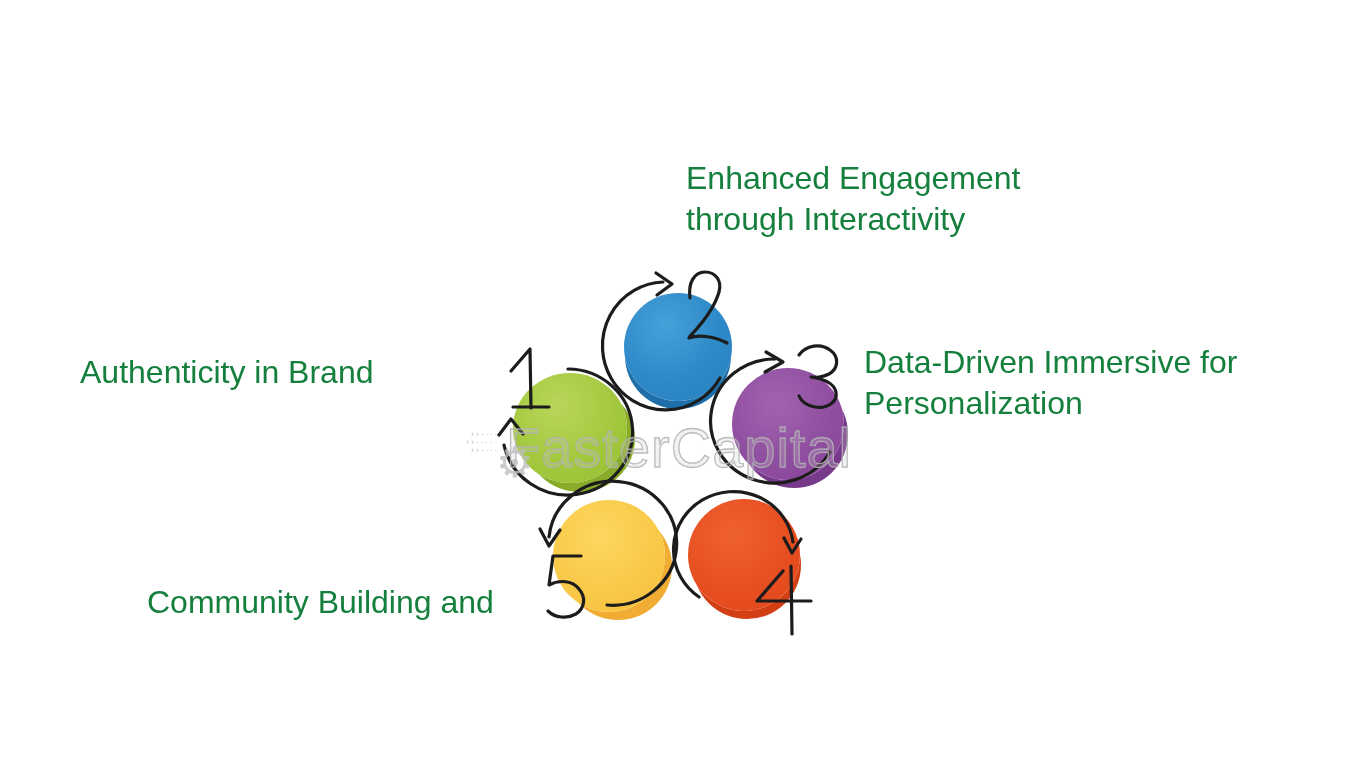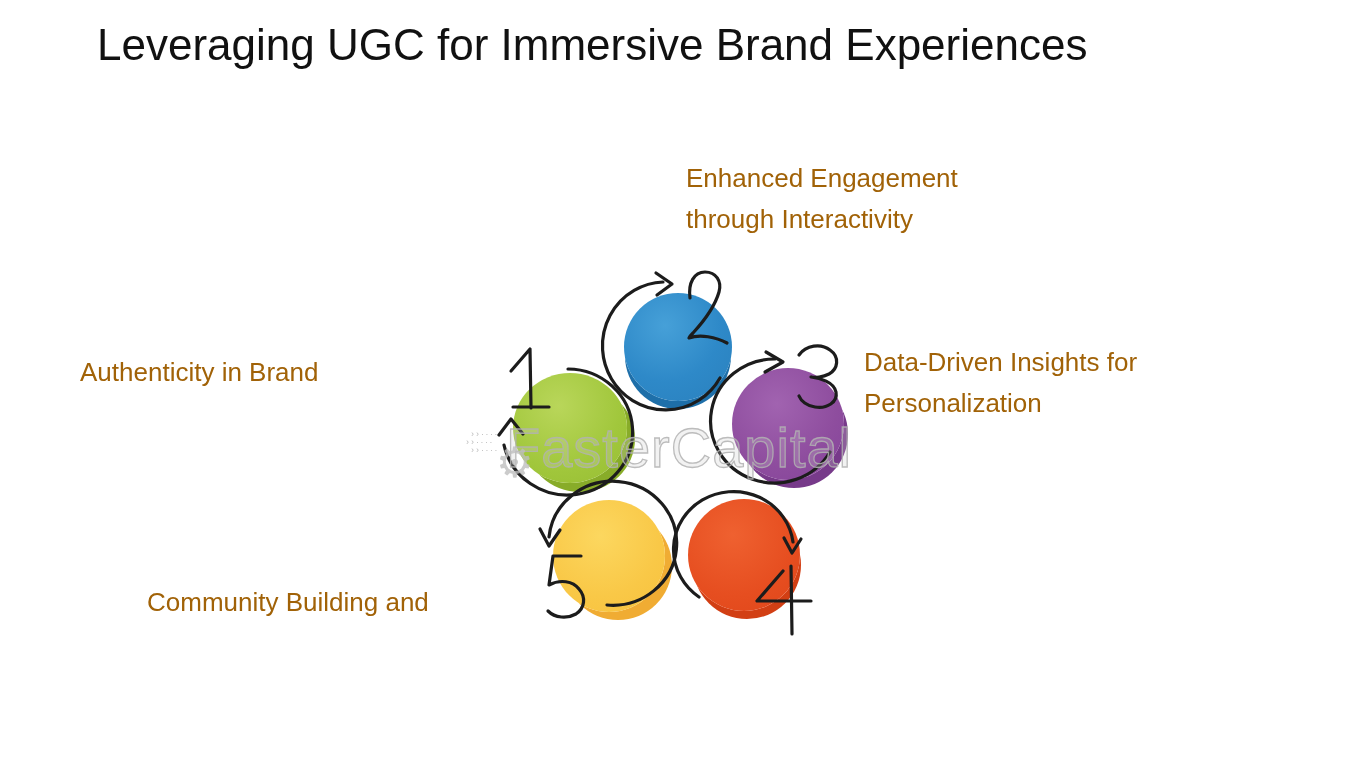--- a/index.html
+++ b/index.html
@@ -44,41 +44,40 @@
     font-size:42px;line-height:1;color:rgba(190,190,190,0.8);pointer-events:none;
   }
   .wm-dash{
     position:absolute;z-index:3;font-size:9px;letter-spacing:2px;
     color:rgba(178,178,178,0.9);white-space:nowrap;pointer-events:none;
   }
   .wm-dash.d1{left:471px;top:429px;}
   .wm-dash.d2{left:466px;top:437px;}
   .wm-dash.d3{left:471px;top:445px;}
   
-  .step-label{position:absolute;z-index:4;font-size:26px;line-height:41px;color:#a16207;}
+  .step-label{position:absolute;z-index:4;font-size:32px;line-height:41px;color:#15803d;}
   .step-label span{display:block;white-space:nowrap;}
   .lbl-1{left:80px;top:352px;}
   .lbl-2{left:686px;top:158px;}
   .lbl-3{left:864px;top:342px;}
   .lbl-4{left:822px;top:566px;}
   .lbl-5{left:147px;top:582px;}
   
   .numhit{position:absolute;z-index:5;font-size:78px;line-height:1;color:transparent;pointer-events:none;user-select:none;}
   .numhit.n1{left:503px;top:344px;}
   .numhit.n2{left:680px;top:268px;}
   .numhit.n3{left:794px;top:340px;}
   .numhit.n4{left:754px;top:562px;}
   .numhit.n5{left:541px;top:542px;}
 </style>
 </head>
 <body>
 
 <div class="stage">
 
-  <h1 class="page-title">Leveraging UGC for Immersive Brand Experiences</h1>
 
   <div class="blob blob-1"></div>
   <div class="blob blob-2"></div>
   <div class="blob blob-3"></div>
   <div class="blob blob-4"></div>
   <div class="blob blob-5"></div>
 
   <svg class="sketch" width="1350" height="759" viewBox="0 0 1350 759">
 
     <g>
@@ -119,21 +118,21 @@
   <div class="wm-dash d3">››∙∙∙∙</div>
 
   <div class="step-label lbl-1">
     <span>Authenticity in Brand</span>
   </div>
   <div class="step-label lbl-2">
     <span>Enhanced Engagement</span>
     <span>through Interactivity</span>
   </div>
   <div class="step-label lbl-3">
-    <span>Data-Driven Insights for</span>
+    <span>Data-Driven Immersive for</span>
     <span>Personalization</span>
   </div>
   <div class="step-label lbl-4">
   </div>
   <div class="step-label lbl-5">
     <span>Community Building and</span>
   </div>
 
   <span class="numhit n1">1</span>
   <span class="numhit n2">2</span>

